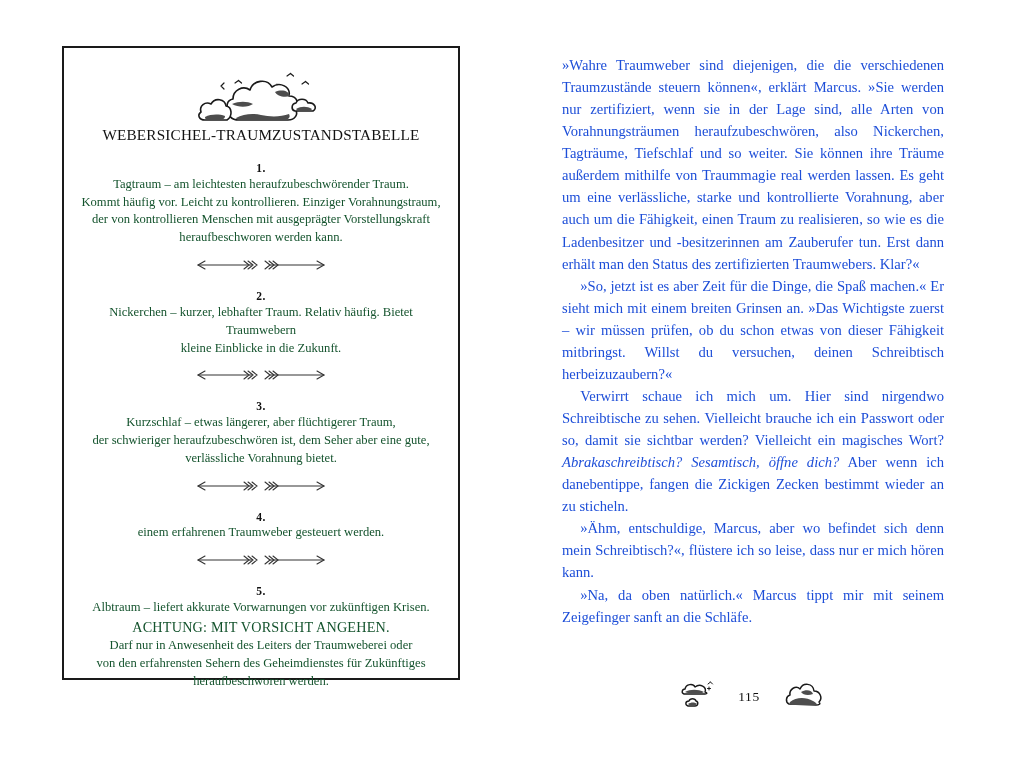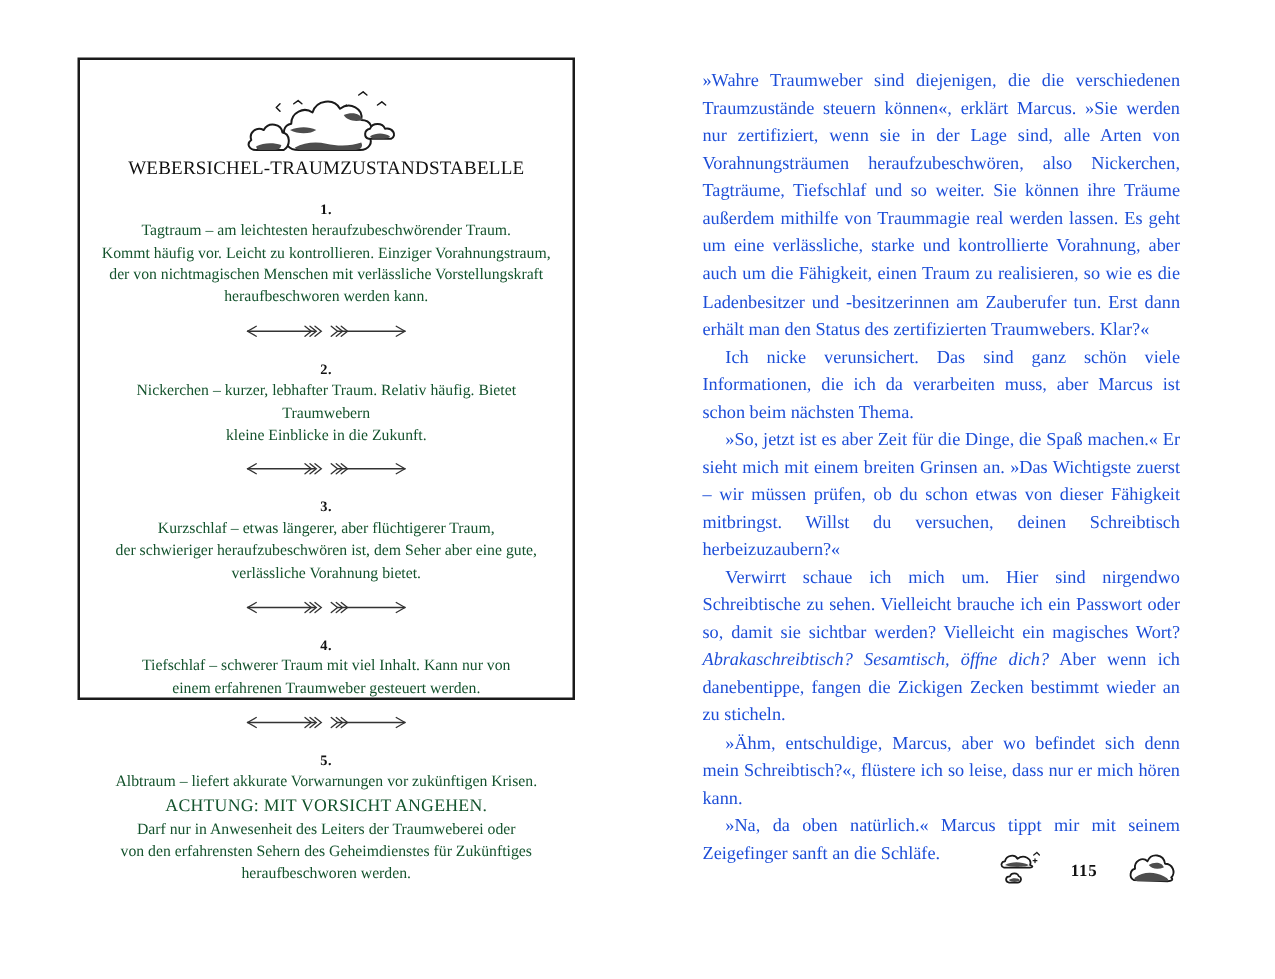--- a/index.html
+++ b/index.html
@@ -21,21 +21,21 @@
     position: absolute;
     left: 0; top: 0;
     width: 510px; height: 783px;
   }
 
   #table-box {
     position: absolute;
     left: 62px;
     top: 46px;
     width: 398px;
-    height: 514px;
+    height: 634px;
     border: 2px solid #1a1a1a;
     box-sizing: border-box;
     background: #ffffff;
     padding: 0;
   }
 
   #cloud-header {
     text-align: center;
     padding-top: 20px;
     height: 78px;
@@ -110,23 +110,22 @@
   #body-text p i { }
 
   #page-footer {
     position: absolute;
     left: 52px;
     top: 672px;
     width: 382px;
     height: 50px;
     display: flex;
     align-items: center;
-    justify-content: flex-end;
+    justify-content: center;
     gap: 24px;
-    font-weight: bold;
   }
   #page-number {
     font-size: 13.5px;
     letter-spacing: 0.6px;
     font-variant: small-caps;
     color: #111;
   }
 
   .orn { display: block; }
 </style>
@@ -173,21 +172,21 @@
       </svg>
     </div>
 
     <div id="table-title">WEBERSICHEL-TRAUMZUSTANDSTABELLE</div>
 
     <div id="table-entries">
         <div class="entry">
           <div class="entry-num">1.</div>
           <div class="entry-line">Tagtraum – am leichtesten heraufzubeschwörender Traum.</div>
           <div class="entry-line">Kommt häufig vor. Leicht zu kontrollieren. Einziger Vorahnungstraum,</div>
-          <div class="entry-line">der von nichtmagischen Menschen mit verlässliche Vorstellungskraft</div>
+          <div class="entry-line">der von kontrollieren Menschen mit ausgeprägter Vorstellungskraft</div>
           <div class="entry-line">heraufbeschworen werden kann.</div>
         </div>
         <div class="divider"><svg width="150" height="14" viewBox="0 0 150 14">
             <g stroke="#333" stroke-width="1.1" fill="none" stroke-linecap="round">
               <path d="M12 7 L66 7"></path>
               <path d="M12 7 l7 -4 M12 7 l7 4"></path>
               <path d="M58 3 l5 4 l-5 4 M62 3 l5 4 l-5 4 M66 3 l5 4 l-5 4"></path>
               <path d="M84 7 L138 7"></path>
               <path d="M138 7 l-7 -4 M138 7 l-7 4"></path>
               <path d="M79 3 l5 4 l-5 4 M83 3 l5 4 l-5 4 M87 3 l5 4 l-5 4"></path>
@@ -219,21 +218,20 @@
               <path d="M12 7 L66 7"></path>
               <path d="M12 7 l7 -4 M12 7 l7 4"></path>
               <path d="M58 3 l5 4 l-5 4 M62 3 l5 4 l-5 4 M66 3 l5 4 l-5 4"></path>
               <path d="M84 7 L138 7"></path>
               <path d="M138 7 l-7 -4 M138 7 l-7 4"></path>
               <path d="M79 3 l5 4 l-5 4 M83 3 l5 4 l-5 4 M87 3 l5 4 l-5 4"></path>
             </g>
           </svg></div>
         <div class="entry">
           <div class="entry-num">4.</div>
-          <div class="entry-line">Tiefschlaf – schwerer Traum mit viel Inhalt. Kann nur von</div>
           <div class="entry-line">einem erfahrenen Traumweber gesteuert werden.</div>
         </div>
         <div class="divider"><svg width="150" height="14" viewBox="0 0 150 14">
             <g stroke="#333" stroke-width="1.1" fill="none" stroke-linecap="round">
               <path d="M12 7 L66 7"></path>
               <path d="M12 7 l7 -4 M12 7 l7 4"></path>
               <path d="M58 3 l5 4 l-5 4 M62 3 l5 4 l-5 4 M66 3 l5 4 l-5 4"></path>
               <path d="M84 7 L138 7"></path>
               <path d="M138 7 l-7 -4 M138 7 l-7 4"></path>
               <path d="M79 3 l5 4 l-5 4 M83 3 l5 4 l-5 4 M87 3 l5 4 l-5 4"></path>
@@ -249,21 +247,20 @@
         </div>
       </div>
 
   </div>
 </div>
 
 <div id="right-page">
 
   <div id="body-text">
       <p>»Wahre Traumweber sind diejenigen, die die verschiedenen Traumzustände steuern können«, erklärt Marcus. »Sie werden nur zertifiziert, wenn sie in der Lage sind, alle Arten von Vorahnungsträumen heraufzubeschwören, also Nickerchen, Tagträume, Tiefschlaf und so weiter. Sie können ihre Träume außerdem mithilfe von Traummagie real werden lassen. Es geht um eine verlässliche, starke und kontrollierte Vorahnung, aber auch um die Fähigkeit, einen Traum zu realisieren, so wie es die Ladenbesitzer und -besitzerinnen am Zauberufer tun. Erst dann erhält man den Status des zertifizierten Traumwebers. Klar?«</p>
-      <p class="indent">Ich nicke verunsichert. Das sind ganz schön viele Informationen, die ich da verarbeiten muss, aber Marcus ist schon beim nächsten Thema.</p>
       <p class="indent">»So, jetzt ist es aber Zeit für die Dinge, die Spaß machen.« Er sieht mich mit einem breiten Grinsen an. »Das Wichtigste zuerst – wir müssen prüfen, ob du schon etwas von dieser Fähigkeit mitbringst. Willst du versuchen, deinen Schreibtisch herbeizuzaubern?«</p>
       <p class="indent">Verwirrt schaue ich mich um. Hier sind nirgendwo Schreibtische zu sehen. Vielleicht brauche ich ein Passwort oder so, damit sie sichtbar werden? Vielleicht ein magisches Wort? <i>Abrakaschreibtisch? Sesamtisch, öffne dich?</i> Aber wenn ich danebentippe, fangen die Zickigen Zecken bestimmt wieder an zu sticheln.</p>
       <p class="indent">»Ähm, entschuldige, Marcus, aber wo befindet sich denn mein Schreibtisch?«, flüstere ich so leise, dass nur er mich hören kann.</p>
       <p class="indent">»Na, da oben natürlich.« Marcus tippt mir mit seinem Zeigefinger sanft an die Schläfe.</p>
     </div>
 
   <div id="page-footer">
     <span class="orn">
       <svg width="34" height="34" viewBox="0 0 34 34" aria-hidden="true">
         <g stroke="#1a1a1a" stroke-width="1.4" stroke-linejoin="round" fill="#ffffff">

